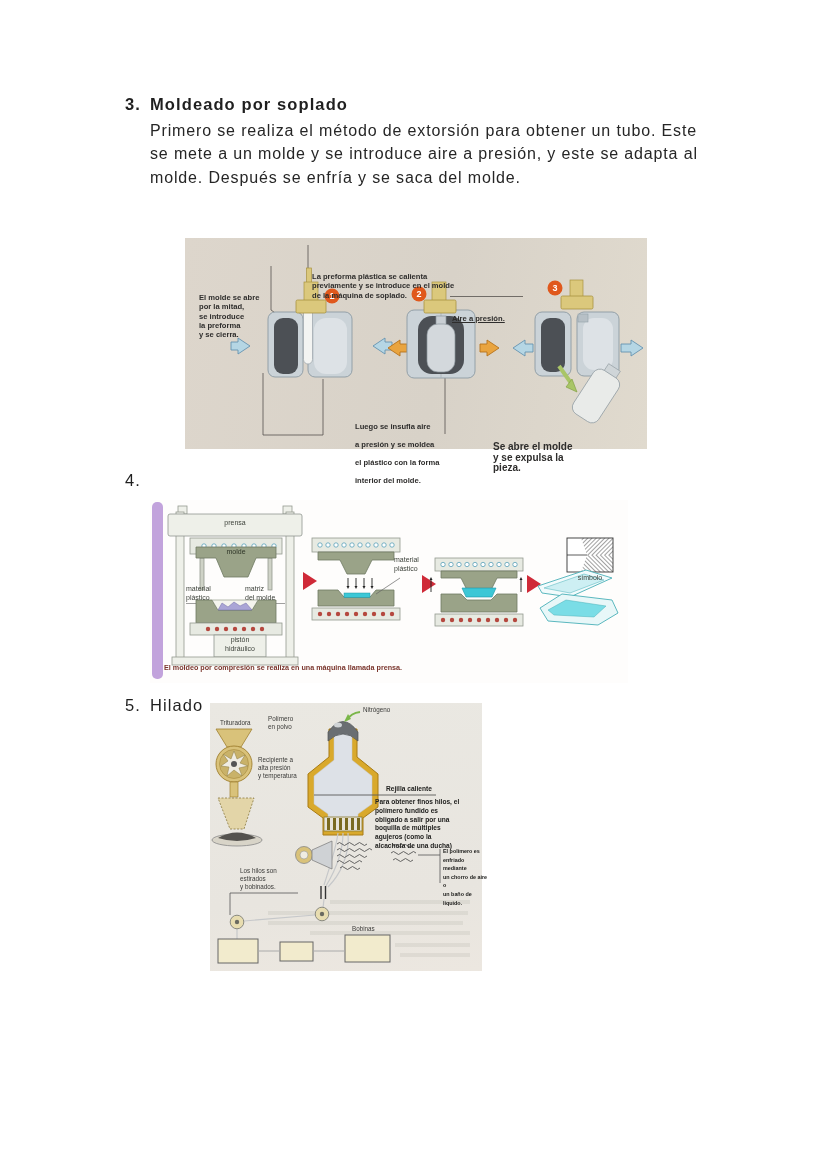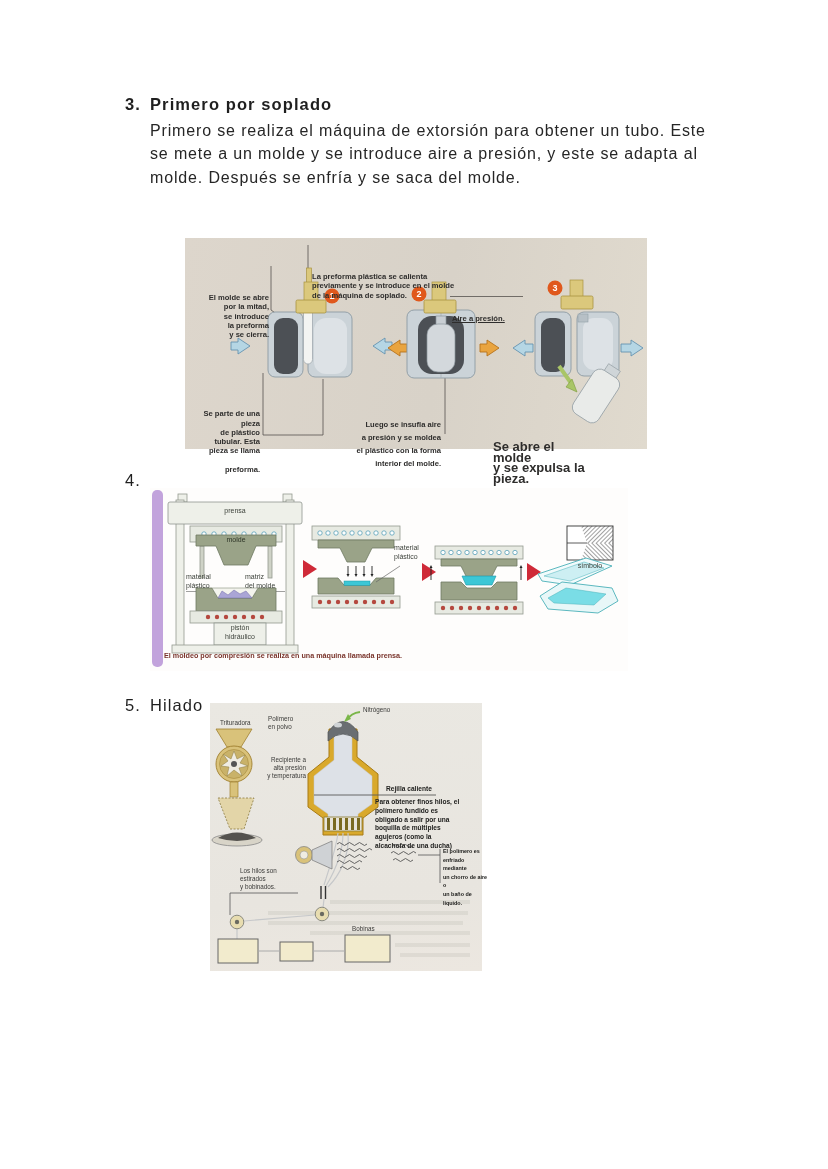--- a/index.html
+++ b/index.html
@@ -9,35 +9,35 @@
   .heading{display:flex;font-size:16.5px;letter-spacing:1.1px;color:#1f1f1f;white-space:nowrap;}
   .heading .num{width:25px;}
   .bold{font-weight:700;}
   .bodytext{font-size:16px;line-height:23.4px;letter-spacing:.85px;white-space:pre-line;color:#262626;}
   
   .lbl{position:absolute;white-space:pre-line;}
   .d1l{font:700 7.6px/9.3px "Liberation Sans",sans-serif;color:#2e2d2c;margin-top:29px;}
   .d2l{font:400 7px/8.6px "Liberation Sans",sans-serif;color:#3c413a;}
   .d3l{font:400 6.3px/8px "Liberation Sans",sans-serif;color:#3a3a38;}
   .d3b{font:700 6.6px/8.8px "Liberation Sans",sans-serif;color:#21211f;}
-  .tr{text-align:right;}
+  .tr{text-align:left;}
   .tc{text-align:center;}
   .diagram{position:absolute;}
   svg{display:block;}
 </style>
 </head>
 <body>
 
 <div class="page">
 
   <div class="abs heading bold" style="left:125px;top:95px;">
     <span class="num">3.</span>
-    <span>Primero por soplado</span>
-  </div>
-  <div class="abs bodytext" style="left:150px;top:119px;width:590px;">Primero se realiza el máquina de extorsión para obtener un tubo. Este
+    <span>Moldeado por soplado</span>
+  </div>
+  <div class="abs bodytext" style="left:150px;top:119px;width:590px;">Primero se realiza el método de extorsión para obtener un tubo. Este
 se mete a un molde y se introduce aire a presión, y este se adapta al
 molde. Después se enfría y se saca del molde.</div>
 
   <div class="diagram" style="left:185px;top:238px;width:462px;height:211px;background:linear-gradient(100deg,#ddd6cc,#d8d2c8 55%,#e0dace);">
     <svg width="462" height="211" viewBox="0 0 462 211">
 
       <g stroke="#55524e" stroke-width="0.8" fill="none">
         <line x1="123" y1="7" x2="123" y2="62"></line>
         <line x1="86" y1="28" x2="86" y2="72"></line>
         <line x1="86" y1="72" x2="96" y2="79"></line>
@@ -100,41 +100,33 @@
 
     <div class="lbl d1l" style="left:127px;top:5px;width:150px;">La preforma plástica se calienta
 previamente y se introduce en el molde
 de la máquina de soplado.</div>
     <div class="lbl d1l tr" style="left:14px;top:26px;width:70px;">El molde se abre
 por la mitad,
 se introduce
 la preforma
 y se cierra.</div>
     <div class="lbl d1l" style="left:267px;top:47px;width:80px;text-decoration:underline;">Aire a presión.</div>
-    <div class="lbl d1l tr" style="left:8px;top:133px;width:67px;">
-      <div style="white-space:pre-line;">Se parte de una
-pieza
-de plástico
-tubular. Esta
-pieza se llama</div>
-      <div>preforma.</div>
-    </div>
-    <div class="lbl d1l tr" style="left:170px;top:151px;width:86px;line-height:13px;">Luego se insufla aire
+    <div class="lbl d1l tr" style="left:170px;top:151px;width:86px;line-height:18px;">Luego se insufla aire
 a presión y se moldea
 el plástico con la forma
 interior del molde.</div>
-    <div class="lbl d1l" style="left:308px;top:175px;width:100px;line-height:10.5px;font-size:13px;">Se abre el molde
+    <div class="lbl d1l" style="left:308px;top:175px;width:100px;line-height:10.5px;font-size:10px;">Se abre el molde
 y se expulsa la pieza.</div>
   </div>
 
   <div class="abs heading" style="left:125px;top:471px;">
     <span class="num">4.</span>
   </div>
 
-  <div class="diagram" style="left:150px;top:488px;width:478px;height:183px;background:#fefdfc;">
+  <div class="diagram" style="left:150px;top:500px;width:478px;height:183px;background:#fefdfc;">
     <svg width="478" height="183" viewBox="0 0 478 183">
       <defs>
         <pattern id="h1" width="3" height="3" patternUnits="userSpaceOnUse" patternTransform="rotate(45)">
           <line x1="0" y1="0" x2="0" y2="3" stroke="#444" stroke-width="1"></line>
         </pattern>
         <pattern id="h2" width="3" height="3" patternUnits="userSpaceOnUse" patternTransform="rotate(-45)">
           <line x1="0" y1="0" x2="0" y2="3" stroke="#444" stroke-width="1"></line>
         </pattern>
       </defs>
       <rect x="2" y="2" width="11" height="177" rx="5" fill="#c2a3dc"></rect>

